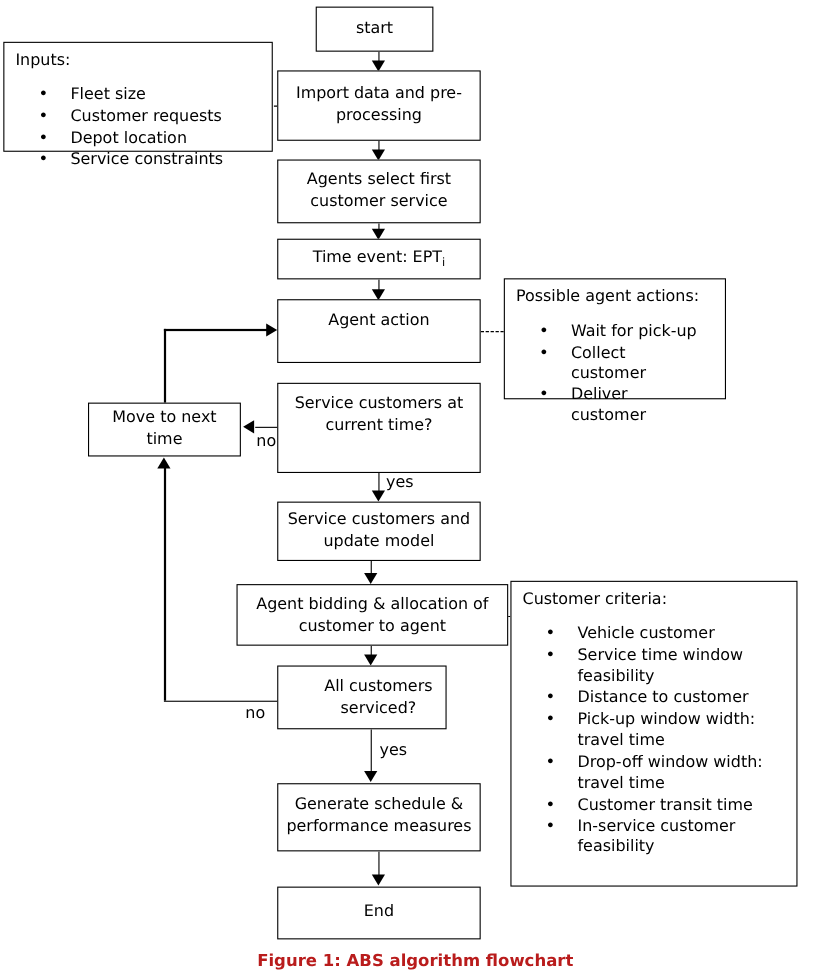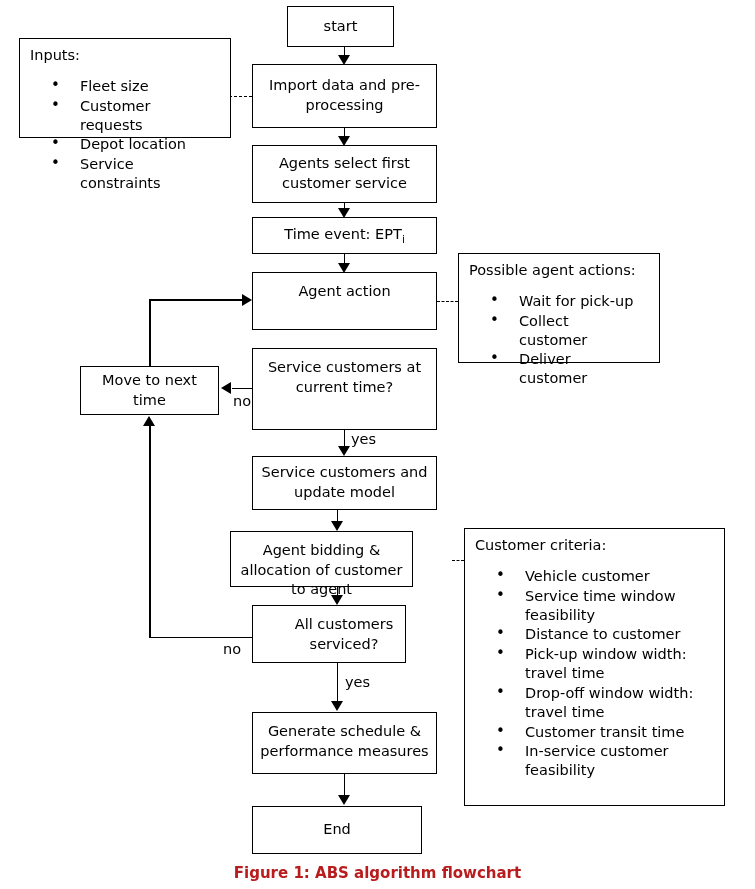--- a/index.html
+++ b/index.html
@@ -126,21 +126,21 @@
     font-weight: bold;
     color: #b91c1c;
   }
   sub { font-size: 0.72em; }
 </style>
 </head>
 <body>
 
 <div id="page">
 
-  <div class="note" style="left:19px; top:38px; width:212px; height:100px;">
+  <div class="note" style="left:3px; top:38px; width:245px; height:100px;">
     <div class="note-title">Inputs:</div>
     <ul>
       <li>Fleet size</li>
       <li>Customer requests</li>
       <li>Depot location</li>
       <li>Service constraints</li>
     </ul>
   </div>
 
   <div class="note" style="left:458px; top:253px; width:202px; height:110px;">
@@ -190,33 +190,33 @@
   </div>
 
   <div class="node" style="left:80px; top:366px; width:139px; height:49px;">
     <span>Move to next time</span>
   </div>
 
   <div class="node" style="left:252px; top:456px; width:185px; height:54px;">
     <span>Service customers and update model</span>
   </div>
 
-  <div class="node topalign" style="left:230px; top:531px; width:183px; height:56px;justify-content:center;">
+  <div class="node topalign" style="left:215px; top:531px; width:247px; height:56px;justify-content:center;">
     <span>Agent bidding &amp; allocation of customer to agent</span>
   </div>
 
   <div class="node topalign" style="left:252px; top:605px; width:154px; height:58px;padding-left:36px;">
     <span>All customers serviced?</span>
   </div>
 
   <div class="node topalign" style="left:252px; top:712px; width:185px; height:62px;">
     <span>Generate schedule &amp; performance measures</span>
   </div>
 
-  <div class="node" style="left:252px; top:806px; width:170px; height:48px;">
+  <div class="node" style="left:252px; top:806px; width:185px; height:48px;">
     <span>End</span>
   </div>
 
   <div class="edge vline" style="left:343.7px; top:47px; height:11px;"></div>
   <div class="arrow arrow-down" style="left:338px; top:55px;"></div>
 
   <div class="edge vline" style="left:343.7px; top:128px; height:11px;"></div>
   <div class="arrow arrow-down" style="left:338px; top:136px;"></div>
 
   <div class="edge vline" style="left:343.7px; top:203px; height:7px;"></div>

